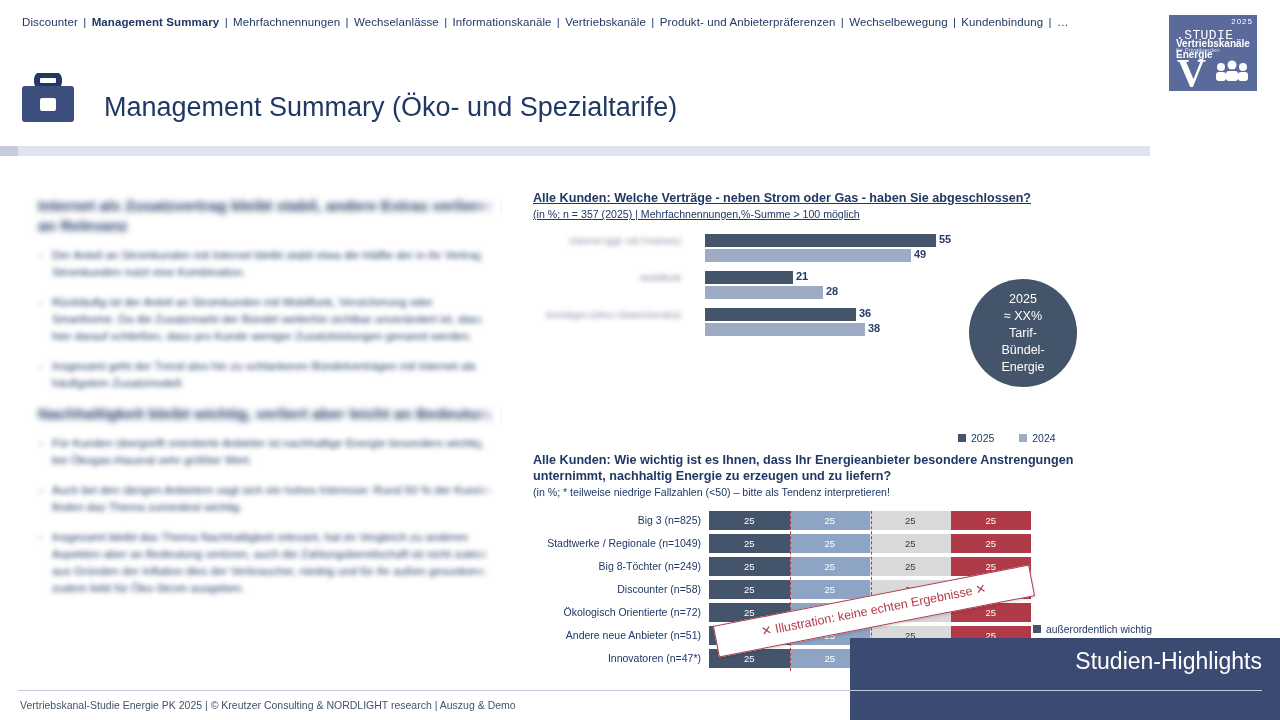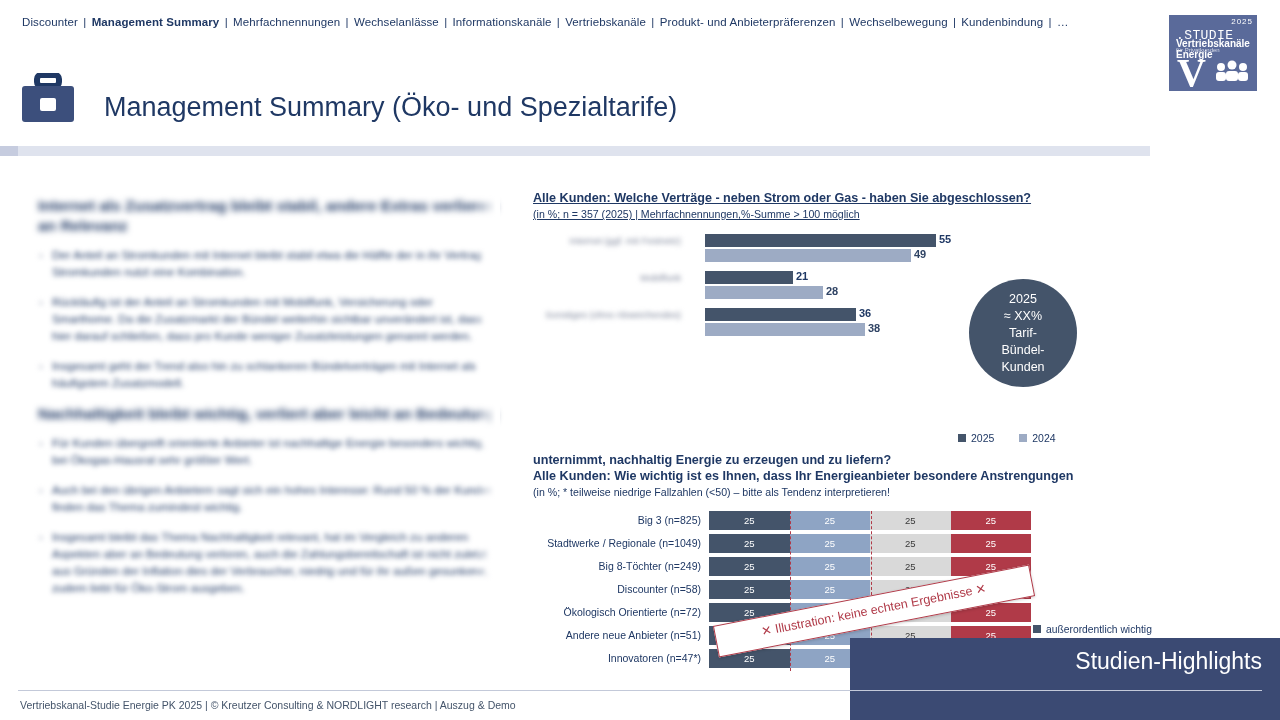--- a/index.html
+++ b/index.html
@@ -505,38 +505,38 @@
       <div class="bar-b" style="width:160px"></div>
       <div class="bar-val light" style="left:335px;top:14px">38</div>
     </div>
 
     <div class="bubble">
       <div>
         <div>2025</div>
         <div>≈ XX%</div>
         <div>Tarif-</div>
         <div>Bündel-</div>
-        <div>Kunden</div>
+        <div>Energie</div>
       </div>
     </div>
 
     <div class="legend1">
       <span class="lg">
         <span class="sq" style="background:#44546a"></span><span>2025</span>
       </span>
       <span class="lg">
         <span class="sq" style="background:#9dabc4"></span><span>2024</span>
       </span>
     </div>
   </div>
 </div>
 
 <div class="c2">
+  <div class="chart-q">Alle Kunden: Wie wichtig ist es Ihnen, dass Ihr Energieanbieter besondere Anstrengungen</div>
   <div class="chart-q">unternimmt, nachhaltig Energie zu erzeugen und zu liefern?</div>
-  <div class="chart-q">Alle Kunden: Wie wichtig ist es Ihnen, dass Ihr Energieanbieter besondere Anstrengungen</div>
   <div class="chart-sub">(in %; * teilweise niedrige Fallzahlen (&lt;50) – bitte als Tendenz interpretieren!</div>
 
   <div class="c2-plot">
 
     <div class="c2-row">
       <div class="c2-lab">Big 3 (n=825)</div>
       <div class="c2-bars">
         <div class="seg s1" style="width:25%">25</div>
         <div class="seg s2" style="width:25%">25</div>
         <div class="seg s3" style="width:25%">25</div>

